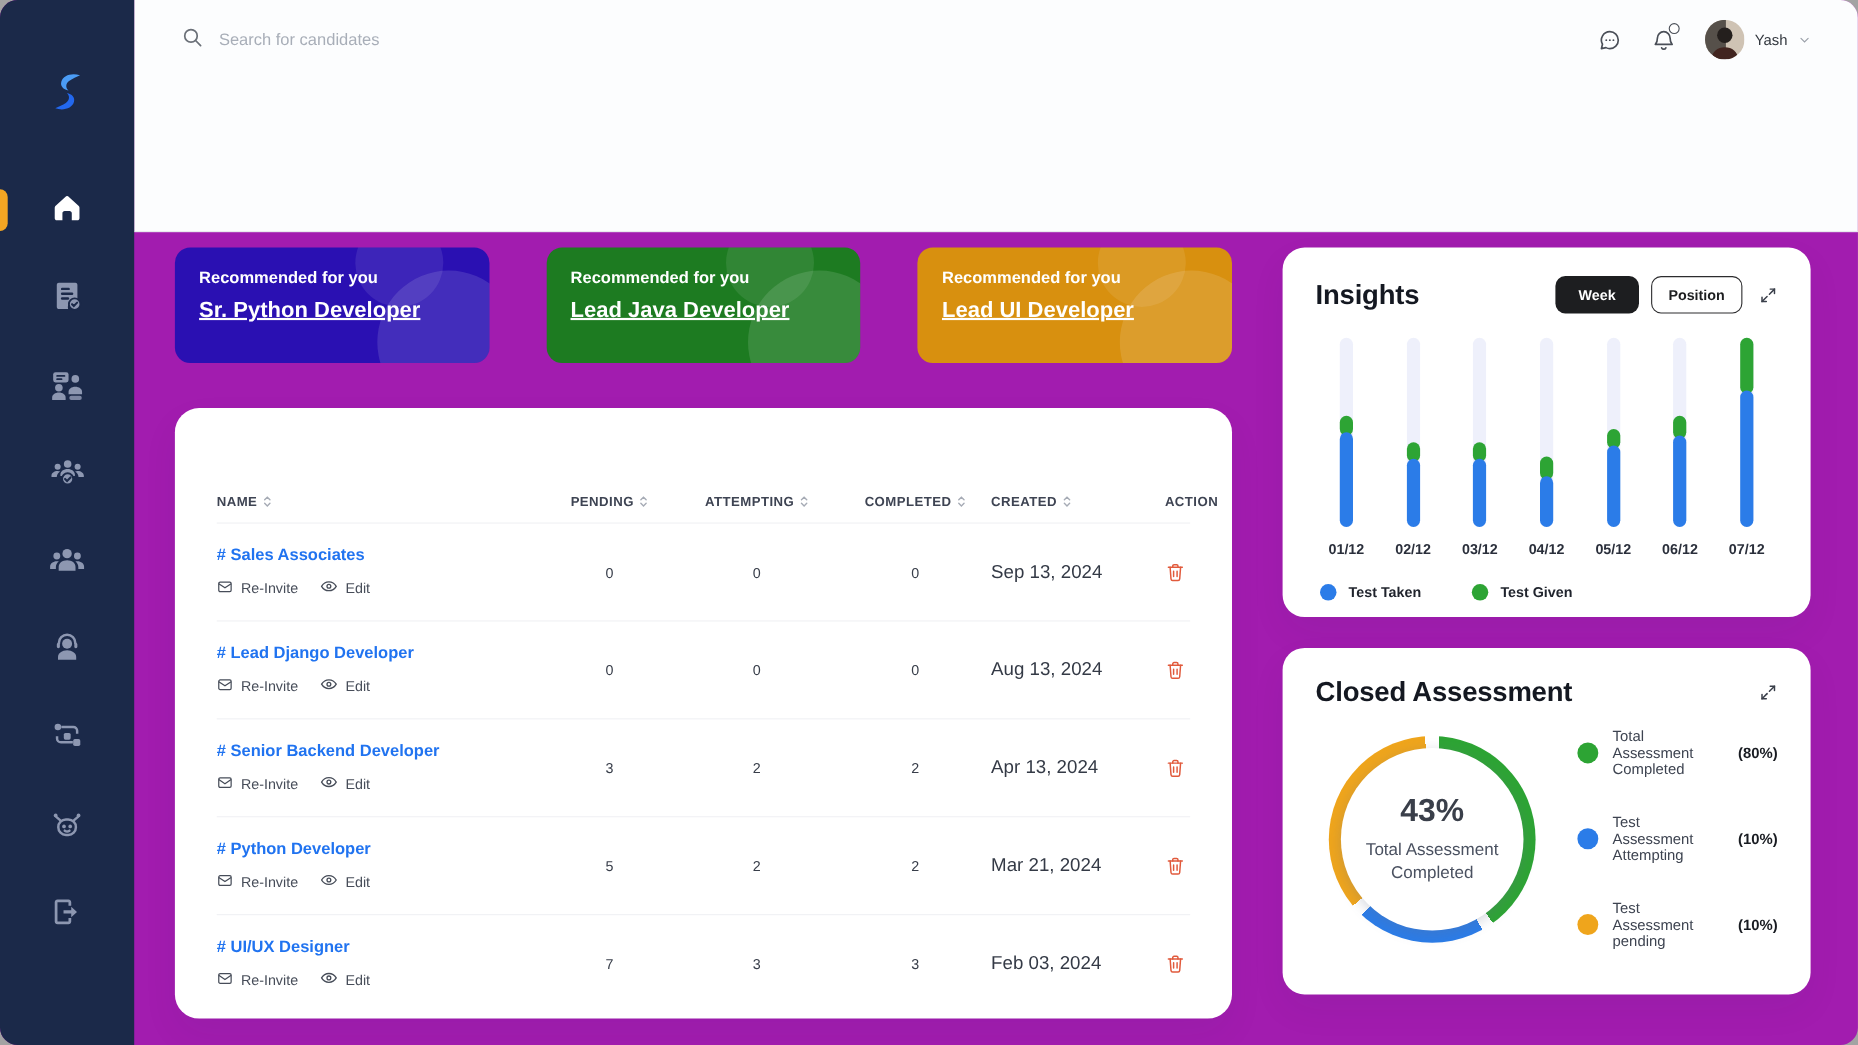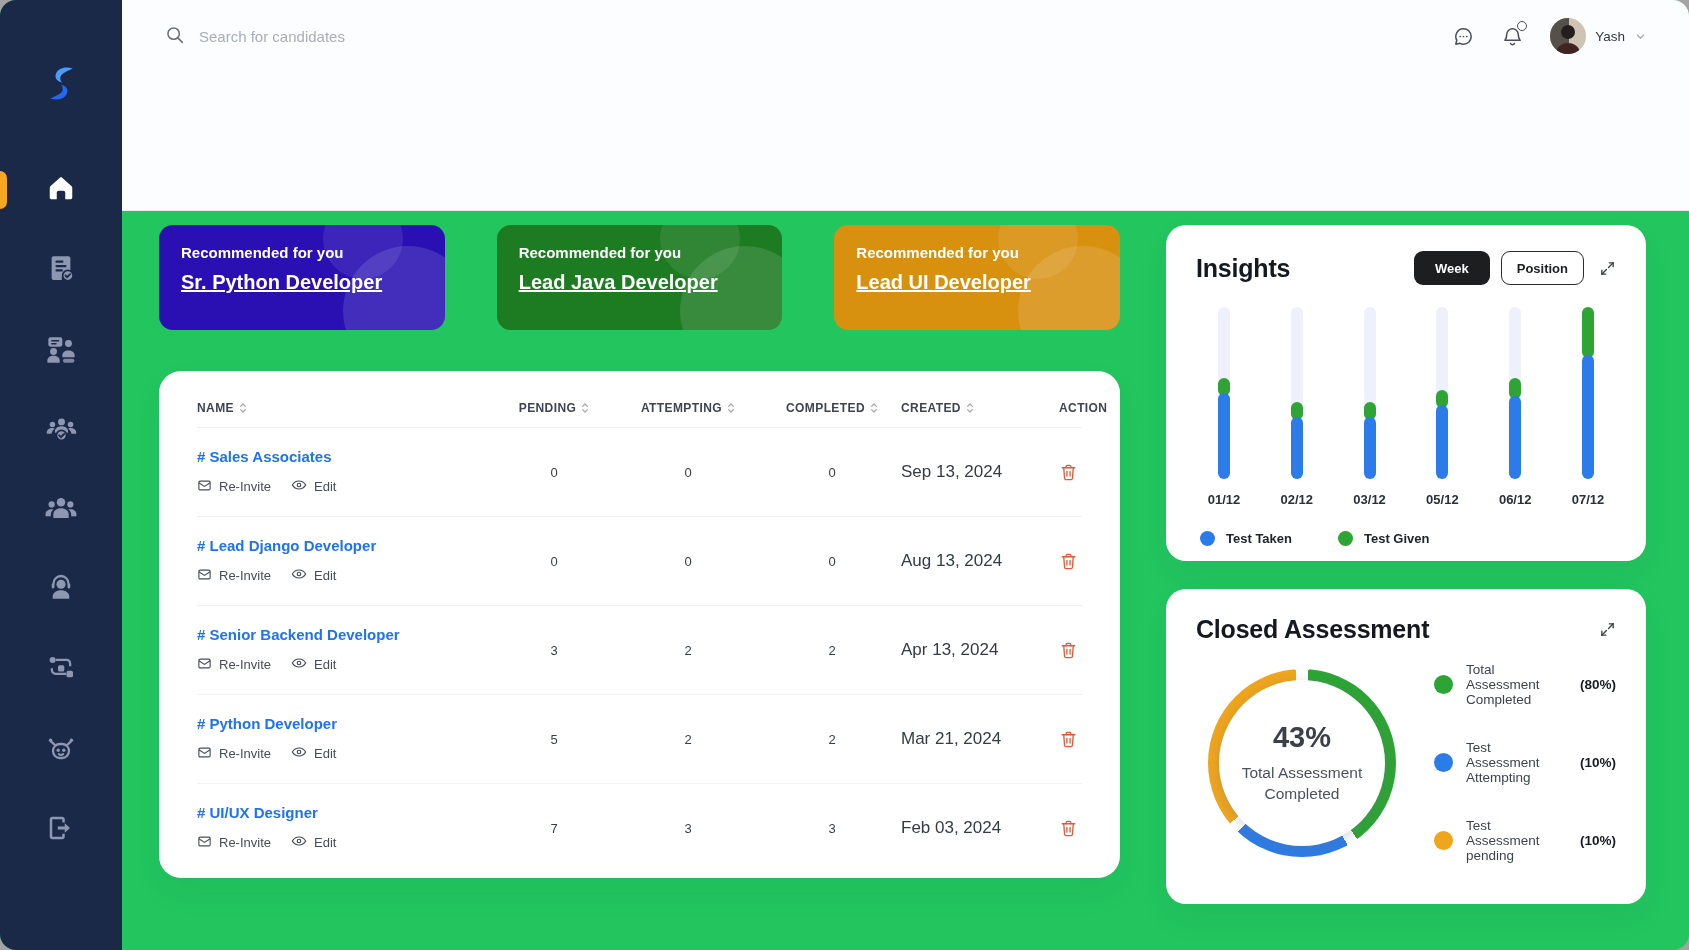--- a/index.html
+++ b/index.html
@@ -1,17 +1,17 @@
 <!DOCTYPE html>
 <html><head>
 <meta charset="utf-8">
 <style>
   * { margin:0; padding:0; box-sizing:border-box; }
   html,body { width:1689px; height:950px; background:#a3a3a3; font-family:"Liberation Sans", sans-serif; }
-  .screen { width:1689px; height:950px; border-radius:16px; overflow:hidden; display:flex; background:#22c55e; }
+  .screen { width:1689px; height:950px; border-radius:16px; overflow:hidden; display:flex; background:#a21caf; }
 
   
   .sidebar { width:122px; background:#1b2949; flex:0 0 122px; display:flex; flex-direction:column; align-items:center; padding-top:64px; position:relative; }
   .logo { margin-bottom:66px; }
   .nav { display:flex; flex-direction:column; gap:46px; align-items:center; width:100%; }
   .nav-item { position:relative; width:100%; height:34px; display:flex; align-items:center; justify-content:center; color:#8d97b1; cursor:pointer; }
   .nav-item.active { color:#ffffff; }
   .active-pill { position:absolute; left:0; top:50%; transform:translateY(-50%); width:7px; height:38px; background:#f5a623; border-radius:0 7px 7px 0; }
 
   
@@ -43,21 +43,21 @@
   
   .cards { display:flex; gap:52px; }
   .rec-card { width:286px; height:105px; border-radius:14px; padding:19px 22px; color:#fff; position:relative; overflow:hidden; cursor:pointer; }
   .rec-card::before { content:""; position:absolute; right:-28px; bottom:-46px; width:130px; height:130px; border-radius:50%; background:rgba(255,255,255,0.12); }
   .rec-card::after { content:""; position:absolute; right:42px; top:-26px; width:80px; height:80px; border-radius:50%; background:rgba(255,255,255,0.09); }
   .rec-eyebrow { font-size:15px; font-weight:600; }
   .rec-title { font-size:20px; font-weight:800; margin-top:10px;text-decoration:underline; }
 
   
   .table-card { background:#ffffff; border-radius:22px; margin-top:41px; padding:30px 38px 6px; box-shadow:0 14px 34px rgba(25,39,80,0.05); }
-  .t-head { display:flex; align-items:center; padding-bottom:12px; }
+  .t-head { display:flex; align-items:center; padding-bottom:12px;margin-top:48px; }
   .t-col { font-size:12px; font-weight:700; letter-spacing:0.4px; color:#3e4453; display:flex; align-items:center; gap:5px; }
   .c-name { flex:0 0 298px; }
   .c-num { flex:0 0 118px; justify-content:center; text-align:center; display:flex; }
   .c-att { flex:0 0 150px; }
   .c-comp { flex:0 0 138px; }
   .c-created { flex:0 0 158px; }
   .c-action { flex:1; justify-content:flex-end; padding-right:6px; display:flex; }
   .t-row { display:flex; align-items:center; height:89px; border-top:1px solid #f0f1f4; }
   .t-row:first-of-type { border-top:none; }
   .row-name a { font-size:15px; font-weight:700; color:#2073f0; text-decoration:none; cursor:pointer; }
@@ -525,20 +525,27 @@
               </div>
               <div class="bar-col">
                 <div class="bar-track">
                   <div class="bar-seg" style="background: rgb(45, 164, 52); bottom: 58.92px; height: 18.48px;"></div>
                   <div class="bar-seg" style="background: rgb(43, 124, 232); bottom: 0px; height: 61.92px;"></div>
                 </div>
                 <div class="bar-label">03/12</div>
               </div>
               <div class="bar-col">
                 <div class="bar-track">
+                  <div class="bar-seg" style="background: rgb(45, 164, 52); bottom: 43.44px; height: 20.2px;"></div>
+                  <div class="bar-seg" style="background: rgb(43, 124, 232); bottom: 0px; height: 46.44px;"></div>
+                </div>
+                <div class="bar-label">04/12</div>
+              </div>
+              <div class="bar-col">
+                <div class="bar-track">
                   <div class="bar-seg" style="background: rgb(45, 164, 52); bottom: 70.96px; height: 18.48px;"></div>
                   <div class="bar-seg" style="background: rgb(43, 124, 232); bottom: 0px; height: 73.96px;"></div>
                 </div>
                 <div class="bar-label">05/12</div>
               </div>
               <div class="bar-col">
                 <div class="bar-track">
                   <div class="bar-seg" style="background: rgb(45, 164, 52); bottom: 79.56px; height: 21.92px;"></div>
                   <div class="bar-seg" style="background: rgb(43, 124, 232); bottom: 0px; height: 82.56px;"></div>
                 </div>

